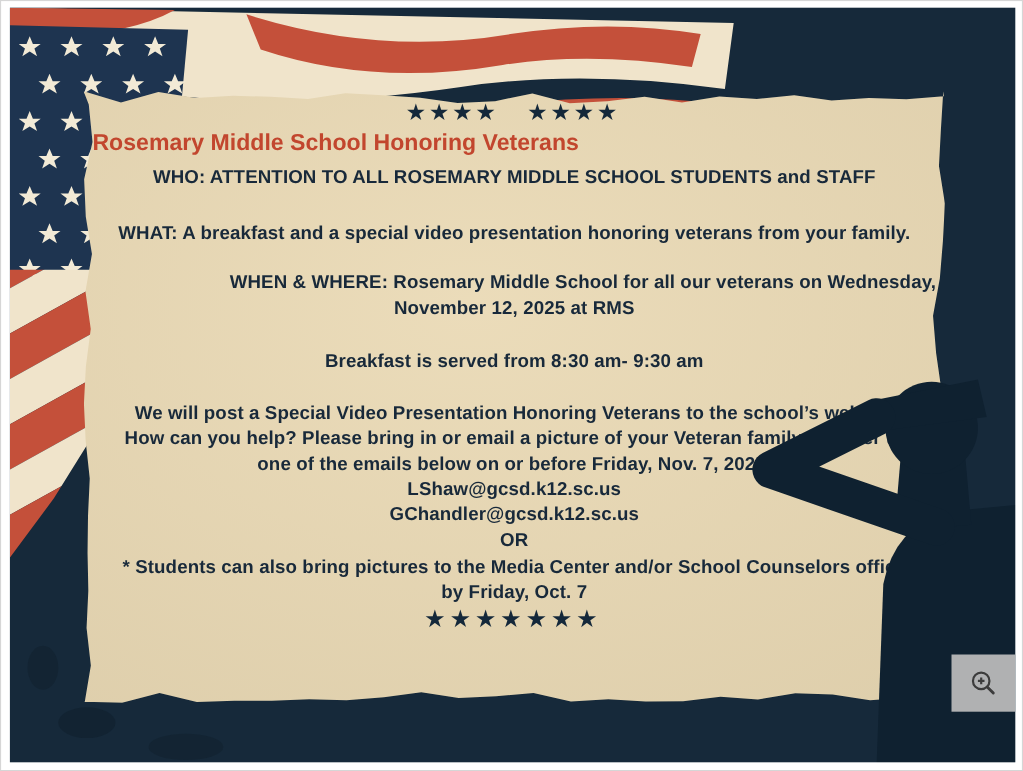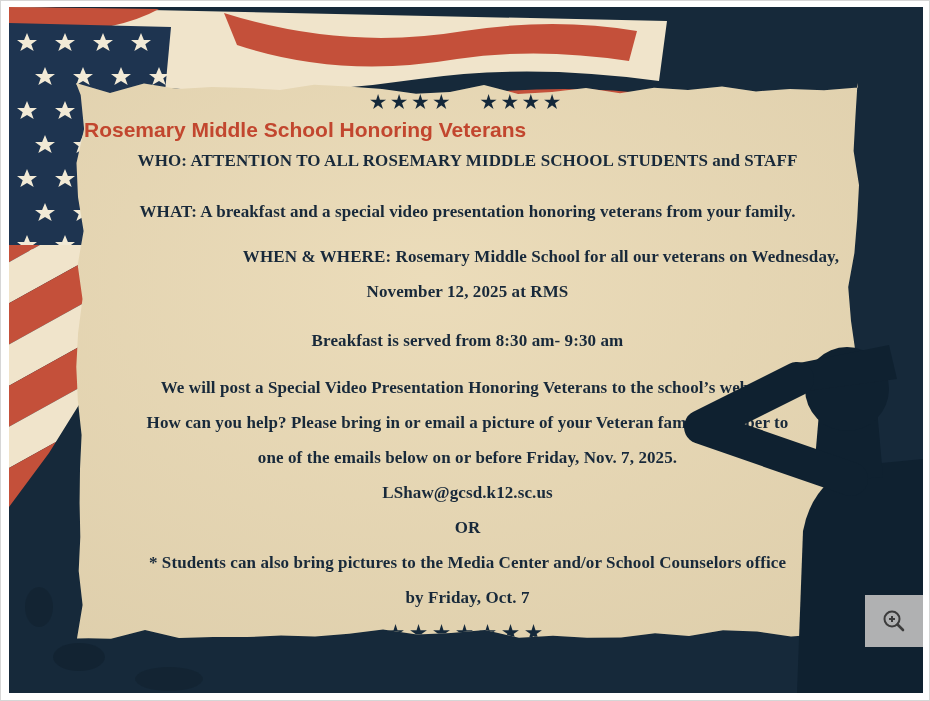--- a/index.html
+++ b/index.html
@@ -23,24 +23,23 @@
     position:absolute;left:67px;top:76px;width:783px;height:556px;
     background:
       radial-gradient(120% 120% at 45% 35%, rgba(255,255,255,0.10), rgba(0,0,0,0.07)),
       var(--panel,#e9d8b2);
   }
   .panel-content{
     position:absolute;left:8px;right:8px;top:0;bottom:0;
     padding-top:8px;box-sizing:border-box;
   }
   .line{
-    margin:12px;text-align:center;font-weight:700;
+    margin:0;text-align:center;font-weight:700;
     color:var(--text,#18293a);font-size:17px;line-height:23px;
     letter-spacing:0.1px;
-    font-family:Liberation Serif, serif;
   }
   .title{
     margin:4px 0 0 0;text-align:left;font-weight:700;
     color:var(--title,#c2462e);font-size:21px;line-height:26px;
   }
   .stars-row{
     display:flex;justify-content:center;gap:26px;height:22px;
     color:#14283a;font-size:18px;line-height:22px;letter-spacing:5px;
     font-weight:700;
   }
@@ -135,20 +134,21 @@
         <h1 class="title">Rosemary Middle School Honoring Veterans</h1>
         <p class="line mt6">WHO: ATTENTION TO ALL ROSEMARY MIDDLE SCHOOL STUDENTS and STAFF</p>
         <p class="line mt28">WHAT: A breakfast and a special video presentation honoring veterans from your family.</p>
         <p class="line mt22">WHEN &amp; WHERE: Rosemary Middle School for all our veterans on Wednesday,</p>
         <p class="line">November 12, 2025 at RMS</p>
         <p class="line mt26">Breakfast is served from 8:30 am- 9:30 am</p>
         <p class="line mt24">We will post a Special Video Presentation Honoring Veterans to the school’s website</p>
         <p class="line">How can you help? Please bring in or email a picture of your Veteran family member to</p>
         <p class="line">one of the emails below on or before Friday, Nov. 7, 2025.</p>
         <p class="line">LShaw@gcsd.k12.sc.us</p>
+        <p class="line">GChandler@gcsd.k12.sc.us</p>
         <p class="line">OR</p>
         <p class="line mt2">* Students can also bring pictures to the Media Center and/or School Counselors office</p>
         <p class="line">by Friday, Oct. 7</p>
         <div class="stars-bottom">★★★★★★★</div>
       </div>
     </div>
 
     <svg class="soldier-svg" width="914" height="686" viewBox="0 0 914 686">
 
       <path class="sol" d="M 788 686 L 794 524 Q 804 472 852 458 L 914 452 L 914 686 Z"></path>

